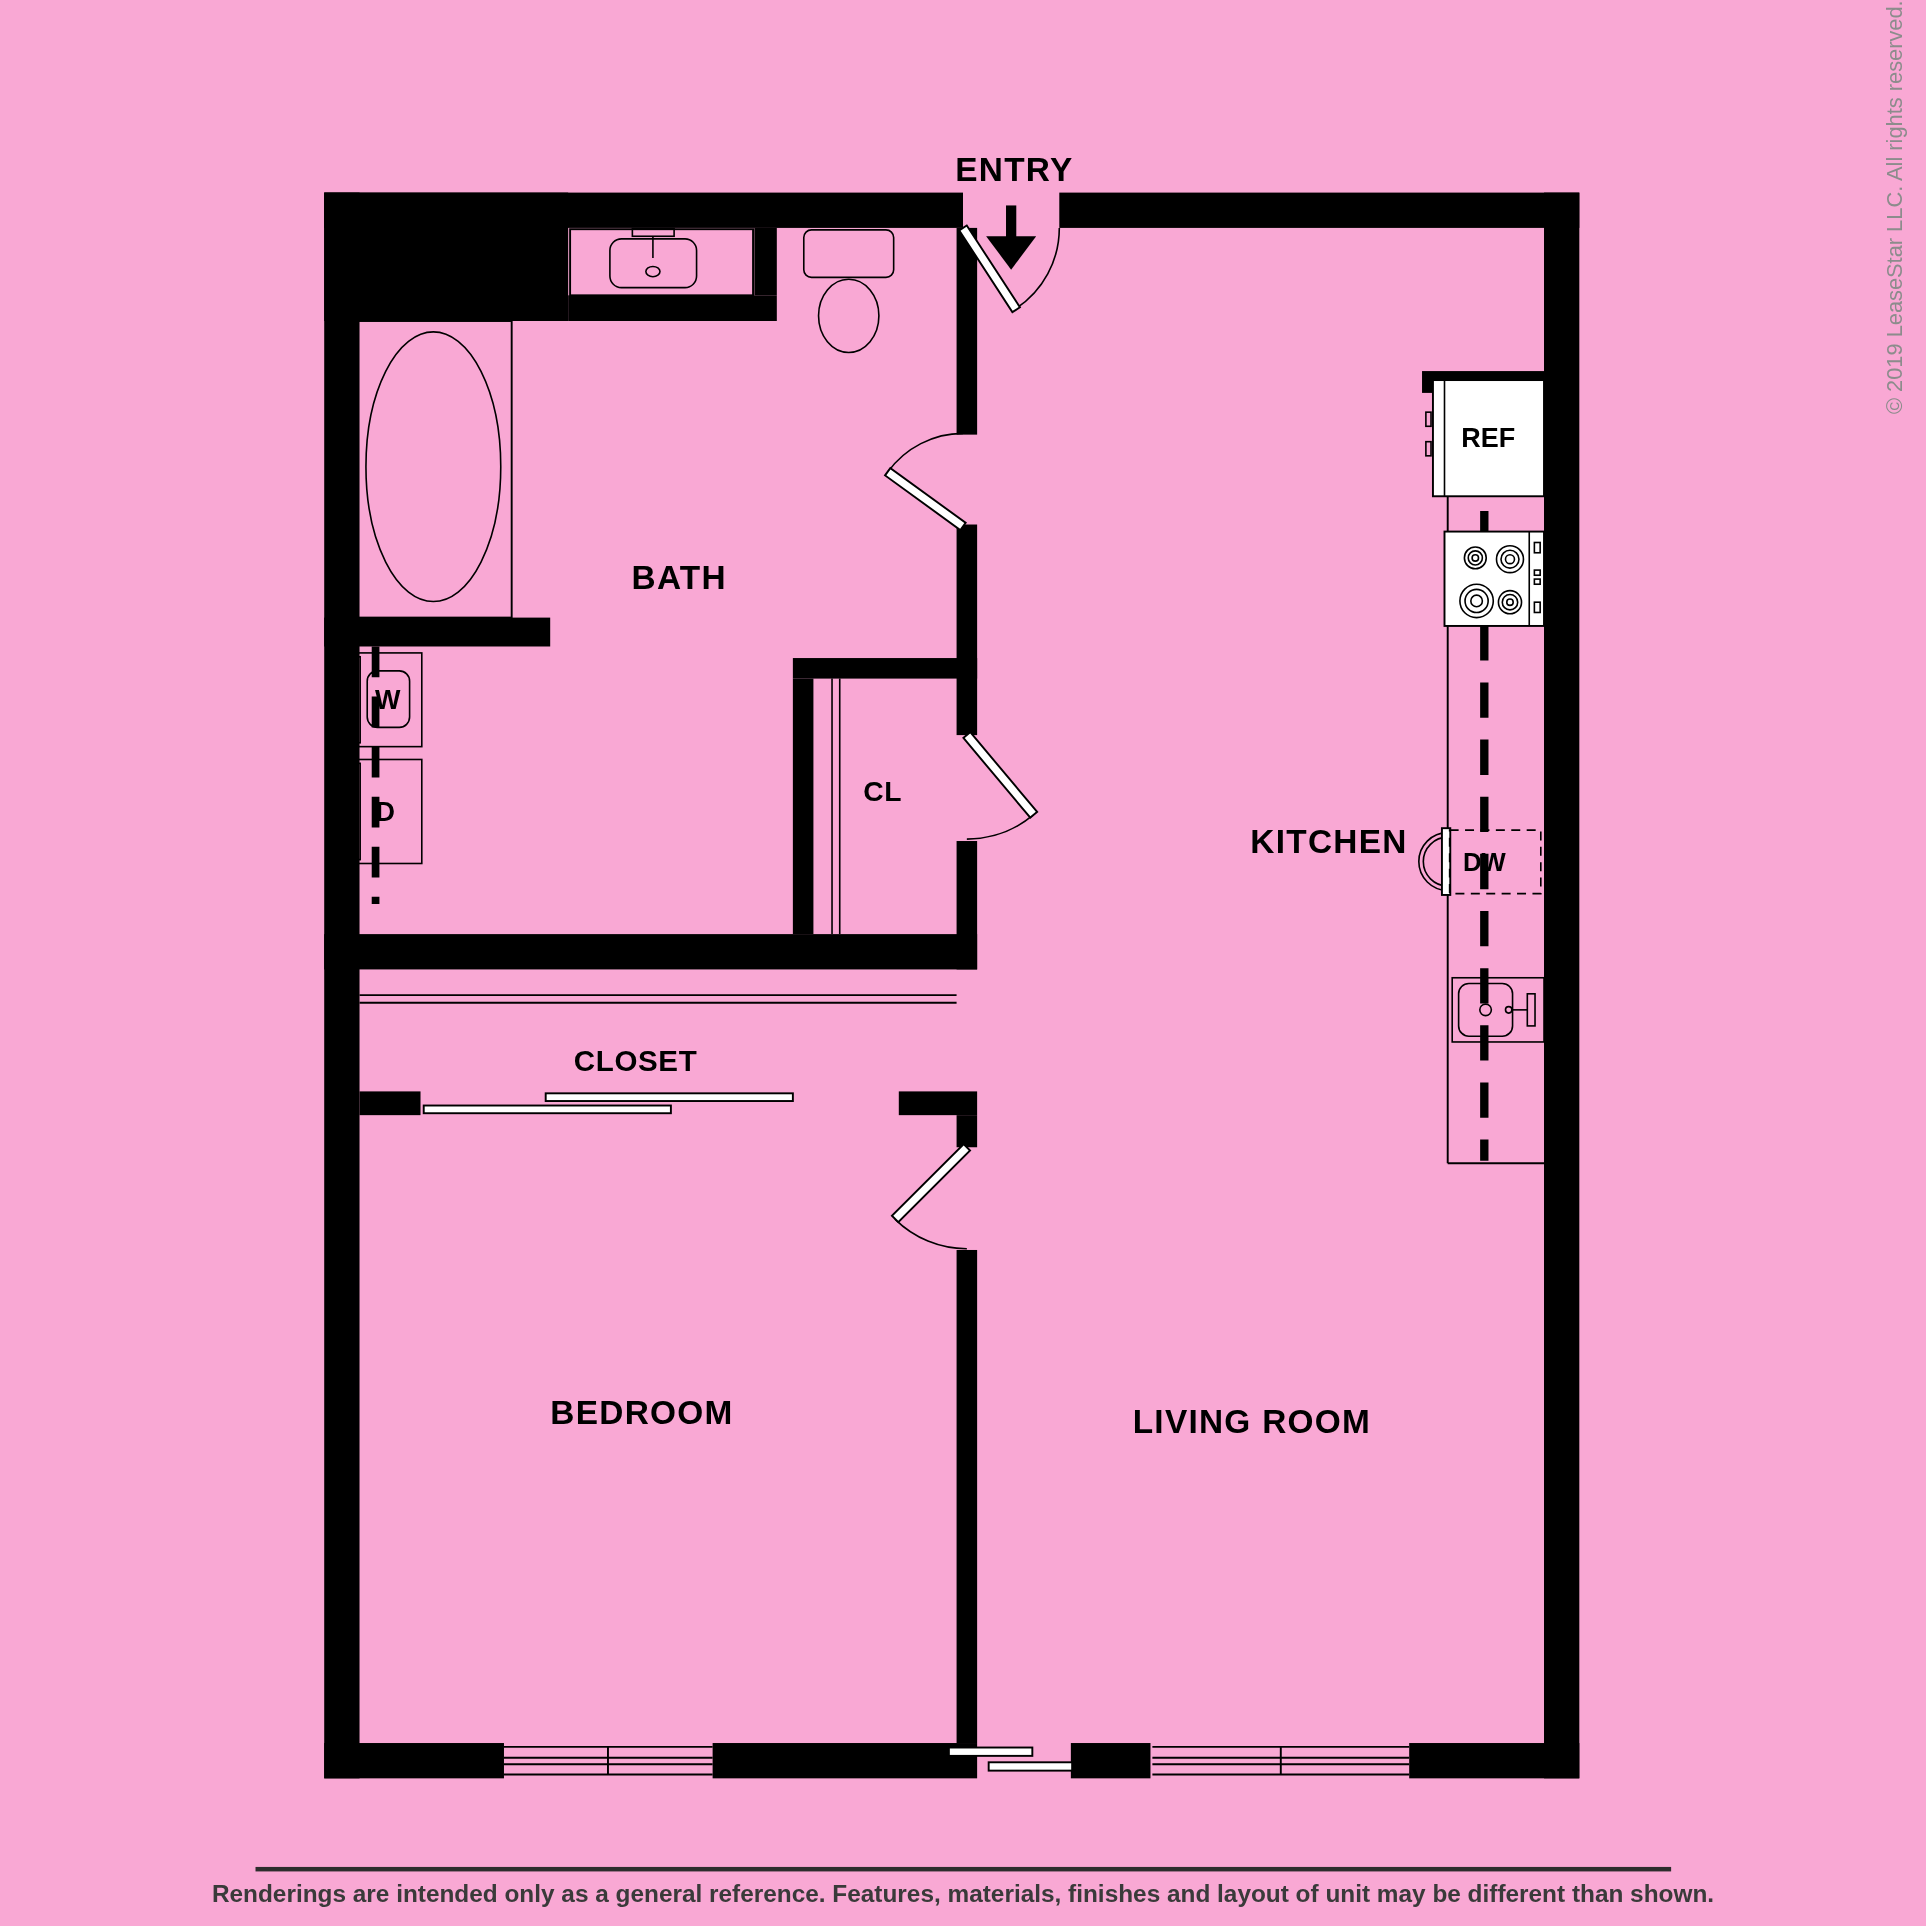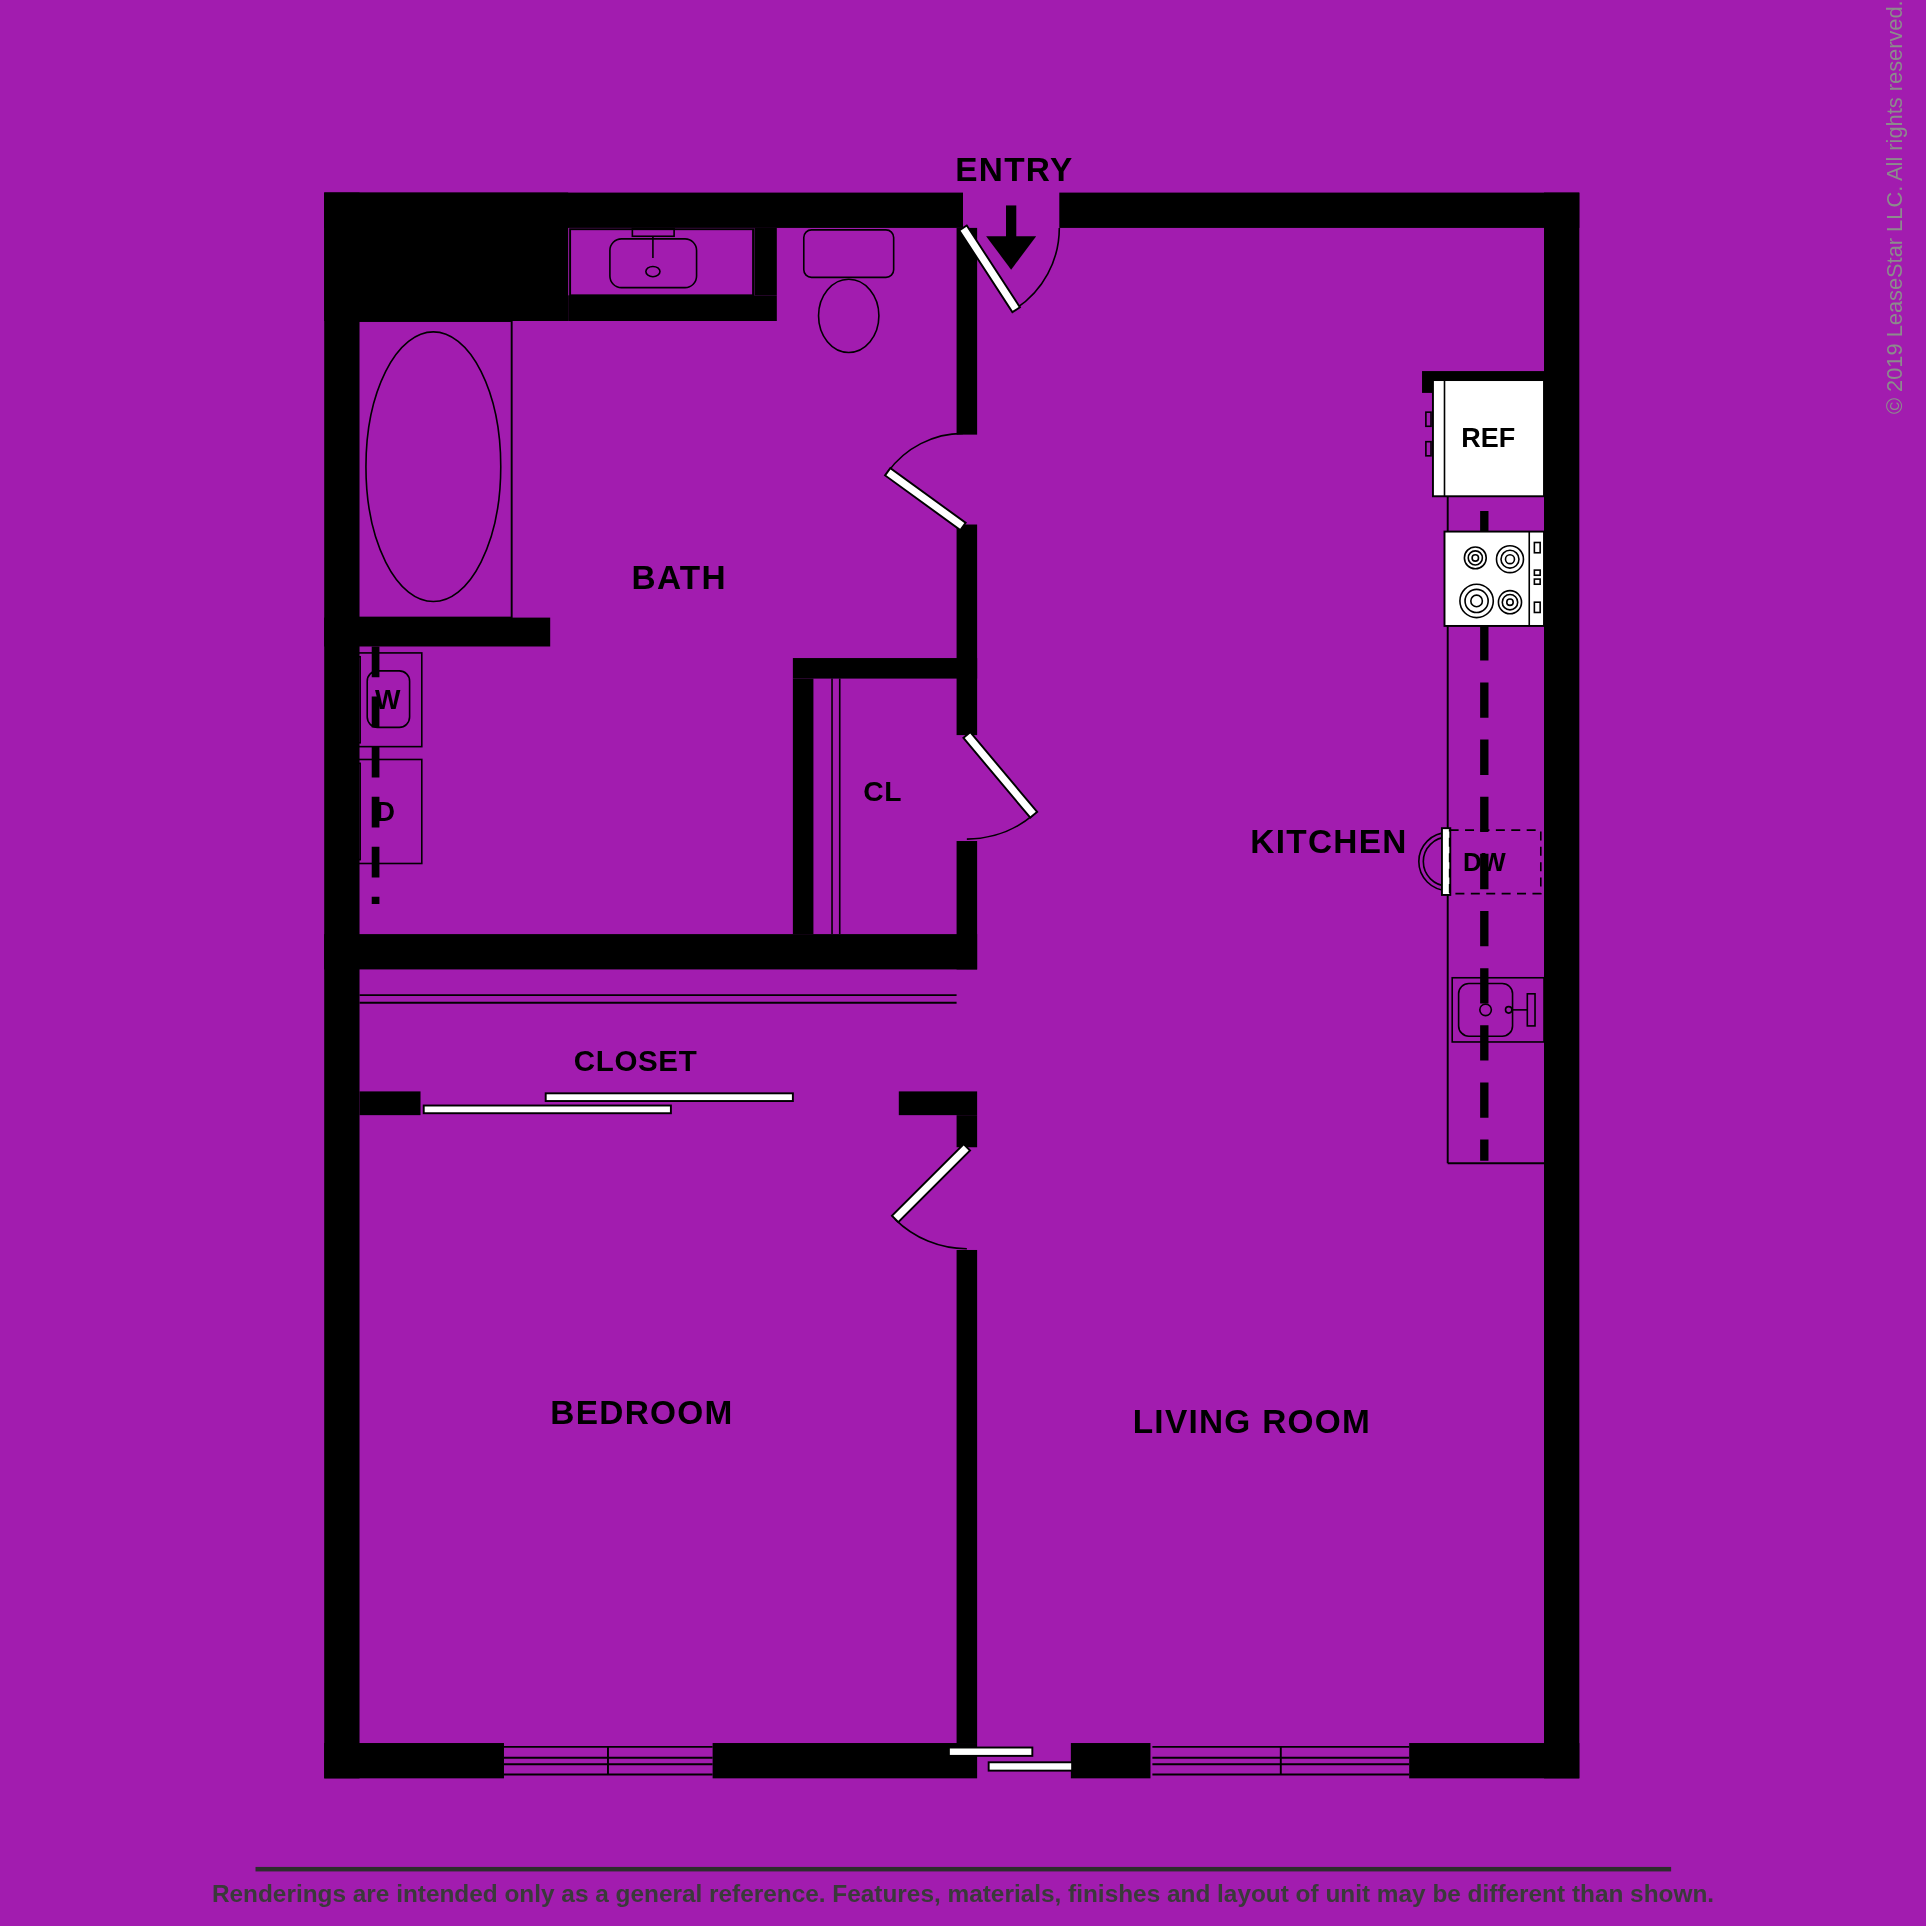--- a/index.html
+++ b/index.html
@@ -1,17 +1,17 @@
 <!DOCTYPE html>
 <html style="font-size:10.3px"><head>
 <meta charset="utf-8">
 <style>
   html,body{margin:0;padding:0;background:#ffffff;}
   body{width:1926px;height:1926px;font-family:"Liberation Sans",sans-serif;}
-  #canvas{position:relative;width:1926px;height:1926px;background:#a21caf;overflow:hidden;}
+  #canvas{position:relative;width:1926px;height:1926px;background:#f9a8d4;overflow:hidden;}
   svg{display:block;}
   .wall{fill:#000000;}
   .thin{fill:none;stroke:#000000;stroke-width:3;}
   .thin2{fill:none;stroke:#000000;stroke-width:2.5;}
   .fix{fill:#ffffff;stroke:#000000;stroke-width:3;}
   .leaf{fill:#ffffff;stroke:#000000;stroke-width:3;}
   .arc{fill:none;stroke:#000000;stroke-width:2.5;}
   .room-label{font-family:"Liberation Sans",sans-serif;font-weight:bold;font-size:52px;fill:#000000;letter-spacing:2px;text-anchor:middle;}
   .small-label{font-family:"Liberation Sans",sans-serif;font-weight:bold;font-size:44px;fill:#000000;letter-spacing:1px;text-anchor:middle;}
   .appl-label{font-family:"Liberation Sans",sans-serif;font-weight:bold;font-size:42px;fill:#000000;text-anchor:middle;}

